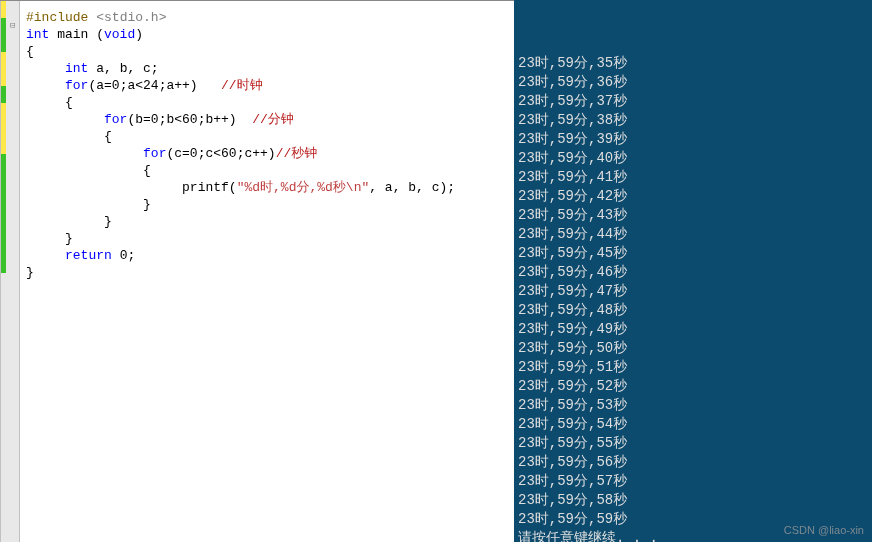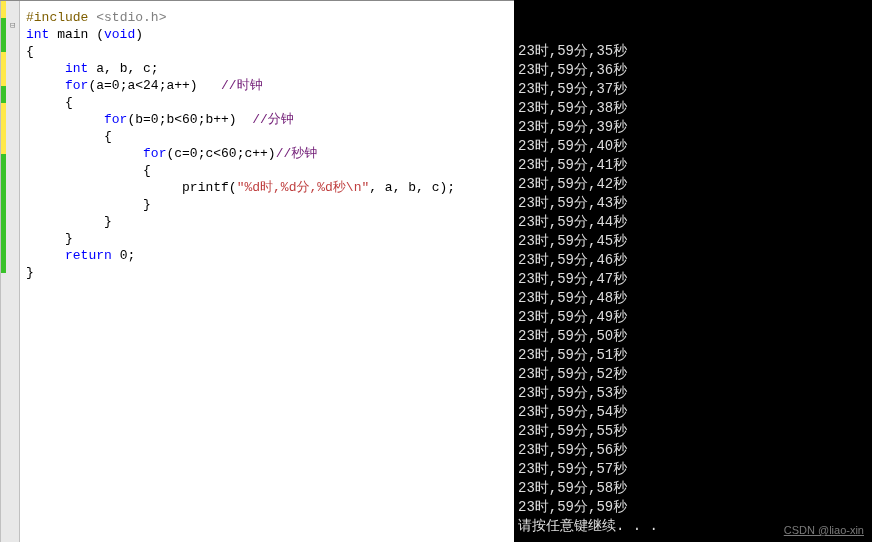--- a/index.html
+++ b/index.html
@@ -52,43 +52,42 @@
       padding: 8px 6px;
       line-height: 17px;
       white-space: pre;
       color: #000;
     }
     .code-line { height: 17px; }
     .kw { color: #0000ff; }
     .pre { color: #7f5f00; }
     .inc { color: #808080; }
     .str { color: #bf3f3f; }
-    .cmt { color: #701a75; font-family: Liberation Mono, monospace; }
+    .cmt { color: #b91c1c; font-family: Liberation Mono, monospace; }
     .console-pane {
       flex: 1;
-      background: #000000;
+      background: #0c4a6e;
       color: #ddd;
       font-family: "NSimSun", "SimSun", "Courier New", monospace;
       font-size: 14px;
       line-height: 19px;
-      padding: 4px 4px;
+      padding: 16px 4px;
       white-space: pre;
       overflow: hidden;
       position: relative;
     }
     .console-line { height: 19px; }
     .watermark {
       position: absolute;
       bottom: 2px;
       right: 8px;
       color: #999;
       font-size: 11px;
       font-family: sans-serif;
       opacity: 0.8;
-      text-decoration: underline;
     }
   </style>
 </head>
 <body>
 
 <div class="editor-pane">
   <div class="gutter" id="gutter">
       <div class="gutter-row">
         <div class="gutter-bar bar-yellow"></div>
         <div class="gutter-collapse"></div>

